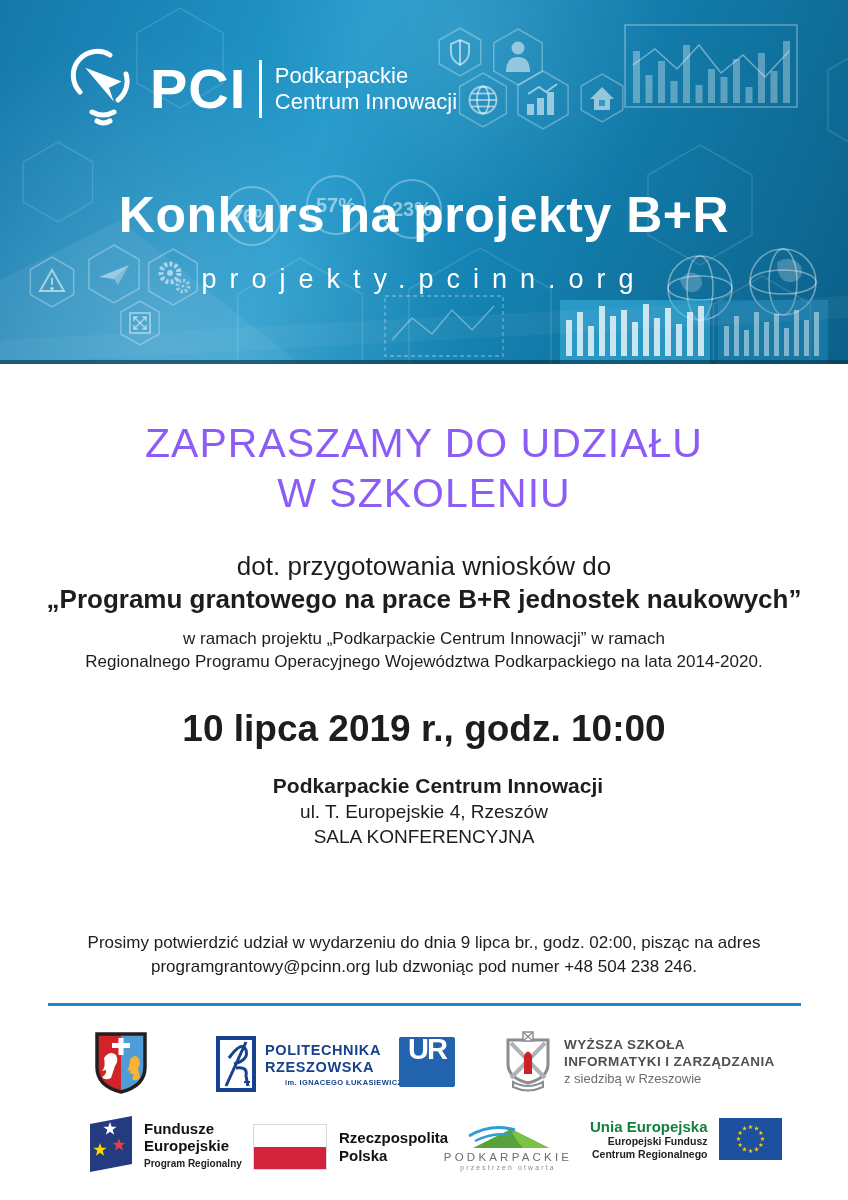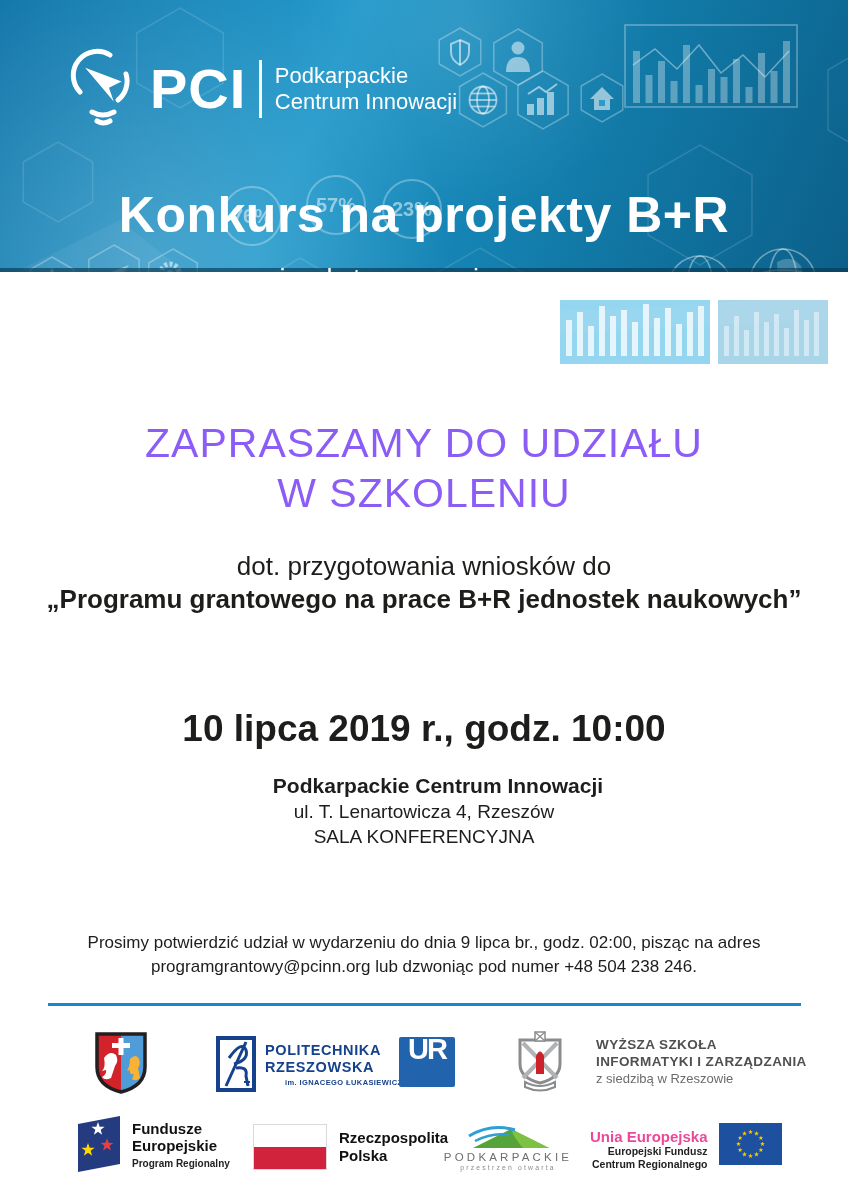--- a/index.html
+++ b/index.html
@@ -2,21 +2,21 @@
 <html><head>
 <meta charset="utf-8">
 <style>
   html,body{margin:0;padding:0;background:#ffffff;}
   .poster{
     position:relative;width:848px;height:1200px;margin:0 auto;background:#ffffff;
     font-family:"Liberation Sans","DejaVu Sans",sans-serif;color:#1d1d1b;overflow:hidden;
   }
   
   .header{
-    position:absolute;top:0;left:0;width:848px;height:272px;
+    position:absolute;top:0;left:0;width:848px;height:364px;
     background:
       radial-gradient(circle at 18% 95%, rgba(255,255,255,0.18), rgba(255,255,255,0) 40%),
       radial-gradient(circle at 55% 10%, rgba(255,255,255,0.10), rgba(255,255,255,0) 35%),
       linear-gradient(112deg,#1578ab 0%,#2299cb 38%,#1584b4 58%,#0b6089 100%);
   }
   .header::after{content:"";position:absolute;bottom:0;left:0;right:0;height:4px;background:rgba(7,55,82,0.65);}
   .decor{position:absolute;top:0;left:0;}
   .pci-logo{position:absolute;left:70px;top:48px;display:flex;align-items:center;color:#fff;z-index:3;}
   .pci-icon{width:66px;height:82px;margin-right:14px;}
   .pci-acronym{font-size:56px;font-weight:bold;letter-spacing:1px;line-height:1;}
@@ -55,21 +55,21 @@
   .fe-l1,.fe-l2{font-size:15px;font-weight:bold;line-height:17px;color:#111;}
   .fe-l3{font-size:10px;font-weight:bold;color:#222;margin-top:4px;}
   .rp-flag{width:74px;height:46px;border:1px solid #d9d9d9;box-sizing:border-box;}
   .rp-white{height:50%;background:#fff;}
   .rp-red{height:50%;background:#d2233c;}
   .rp-text{margin-left:12px;font-size:15px;font-weight:bold;line-height:18px;color:#111;}
   .pk{flex-direction:column;align-items:center;}
   .pk-l1{font-size:11.5px;letter-spacing:3.2px;color:#6d6e70;margin-top:1px;}
   .pk-l2{font-size:6.8px;letter-spacing:2.2px;color:#8a8c8e;margin-top:1px;}
   .ue-text{text-align:right;margin-right:11px;}
-  .ue-l1{font-size:15px;font-weight:bold;color:#ec4899;line-height:17px;margin-top:10px;}
+  .ue-l1{font-size:15px;font-weight:bold;color:#15803d;line-height:17px;}
   .ue-l2,.ue-l3{font-size:10.5px;font-weight:bold;color:#222;line-height:12.5px;}
 </style>
 </head>
 <body>
 
 <svg width="0" height="0" style="position:absolute" aria-hidden="true">
   <defs>
     <polygon id="st5" points="0,-7 1.65,-2.27 6.66,-2.16 2.66,0.87 4.11,5.66 0,2.8 -4.11,5.66 -2.66,0.87 -6.66,-2.16 -1.65,-2.27"></polygon>
     <polygon id="hexu" points="0,-1 0.866,-0.5 0.866,0.5 0,1 -0.866,0.5 -0.866,-0.5" vector-effect="non-scaling-stroke"></polygon>
   </defs>
@@ -256,26 +256,30 @@
   </div>
 
   <div class="centered heading">
     <div>ZAPRASZAMY DO UDZIAŁU</div>
     <div>W SZKOLENIU</div>
   </div>
 
   <div class="centered intro">dot. przygotowania wniosków do</div>
   <div class="centered program-title">„Programu grantowego na prace B+R jednostek naukowych”</div>
 
+  <div class="centered context">
+    <div>w ramach projektu „Podkarpackie Centrum Innowacji” w ramach</div>
+    <div>Regionalnego Programu Operacyjnego Województwa Podkarpackiego na lata 2014-2020.</div>
+  </div>
 
   <div class="centered datetime">10 lipca 2019 r., godz. 10:00</div>
 
   <div class="centered venue">
     <div class="venue-name">Podkarpackie Centrum Innowacji</div>
-    <div class="venue-line">ul. T. Lenartowicza 4, Rzeszów</div>
+    <div class="venue-line">ul. T. Europejskie 4, Rzeszów</div>
     <div class="venue-line">SALA KONFERENCYJNA</div>
   </div>
 
   <div class="centered rsvp">
     <div>Prosimy potwierdzić udział w wydarzeniu do dnia 9 lipca br., godz. 02:00, pisząc na adres</div>
     <div>programgrantowy@pcinn.org lub dzwoniąc pod numer +48 504 238 246.</div>
   </div>
 
   <div class="divider"></div>
 
@@ -315,41 +319,41 @@
       <div class="pr-l3">im. IGNACEGO ŁUKASIEWICZA</div>
     </div>
   </div>
 
   <div class="logo-item" style="left:399px;top:1037px;">
     <div class="ur-box">
       <span>UR</span>
     </div>
   </div>
 
-  <div class="logo-item" style="left:515px;top:1030px;gap:20px;">
+  <div class="logo-item" style="left:503px;top:1030px;">
     <svg width="50" height="62" viewBox="0 0 50 62">
       <path d="M5 10 H45 V34 Q45 48 25 53 Q5 48 5 34 Z" fill="#ffffff" stroke="#8a8c8e" stroke-width="3"></path>
       <g stroke="#b0b2b4" stroke-width="4">
         <line x1="8" y1="13" x2="42" y2="48"></line>
           <line x1="42" y1="13" x2="8" y2="48"></line>
       </g>
       <rect x="20" y="2" width="10" height="9" fill="#fff" stroke="#8a8c8e" stroke-width="1.5"></rect>
       <line x1="20" y1="2" x2="30" y2="11" stroke="#8a8c8e" stroke-width="1.2"></line>
       <line x1="30" y1="2" x2="20" y2="11" stroke="#8a8c8e" stroke-width="1.2"></line>
       <path d="M21 26 q4 -9 8 0 v18 h-8 Z" fill="#cc2229"></path>
       <path d="M10 52 q15 8 30 0 v5 q-15 7 -30 0 Z" fill="#ffffff" stroke="#8a8c8e" stroke-width="2"></path>
     </svg>
     <div class="wsiiz-text">
       <div class="ws-l1">WYŻSZA SZKOŁA</div>
       <div class="ws-l2">INFORMATYKI I ZARZĄDZANIA</div>
       <div class="ws-l3">z siedzibą w Rzeszowie</div>
     </div>
   </div>
 
-  <div class="logo-item" style="left:76px;top:1114px;align-items:center;">
+  <div class="logo-item" style="left:88px;top:1114px;align-items:center;">
     <svg width="46" height="60" viewBox="0 0 46 60">
       <polygon points="2,10 44,2 44,50 2,58" fill="#253b80"></polygon>
       <use href="#st5" transform="translate(22,15)" fill="#ffffff"></use>
       <use href="#st5" transform="translate(12,36)" fill="#ffd800"></use>
       <use href="#st5" transform="translate(31,31) scale(0.95)" fill="#e8413d"></use>
     </svg>
     <div class="fe-text">
       <div class="fe-l1">Fundusze</div>
       <div class="fe-l2">Europejskie</div>
       <div class="fe-l3">Program Regionalny</div>

